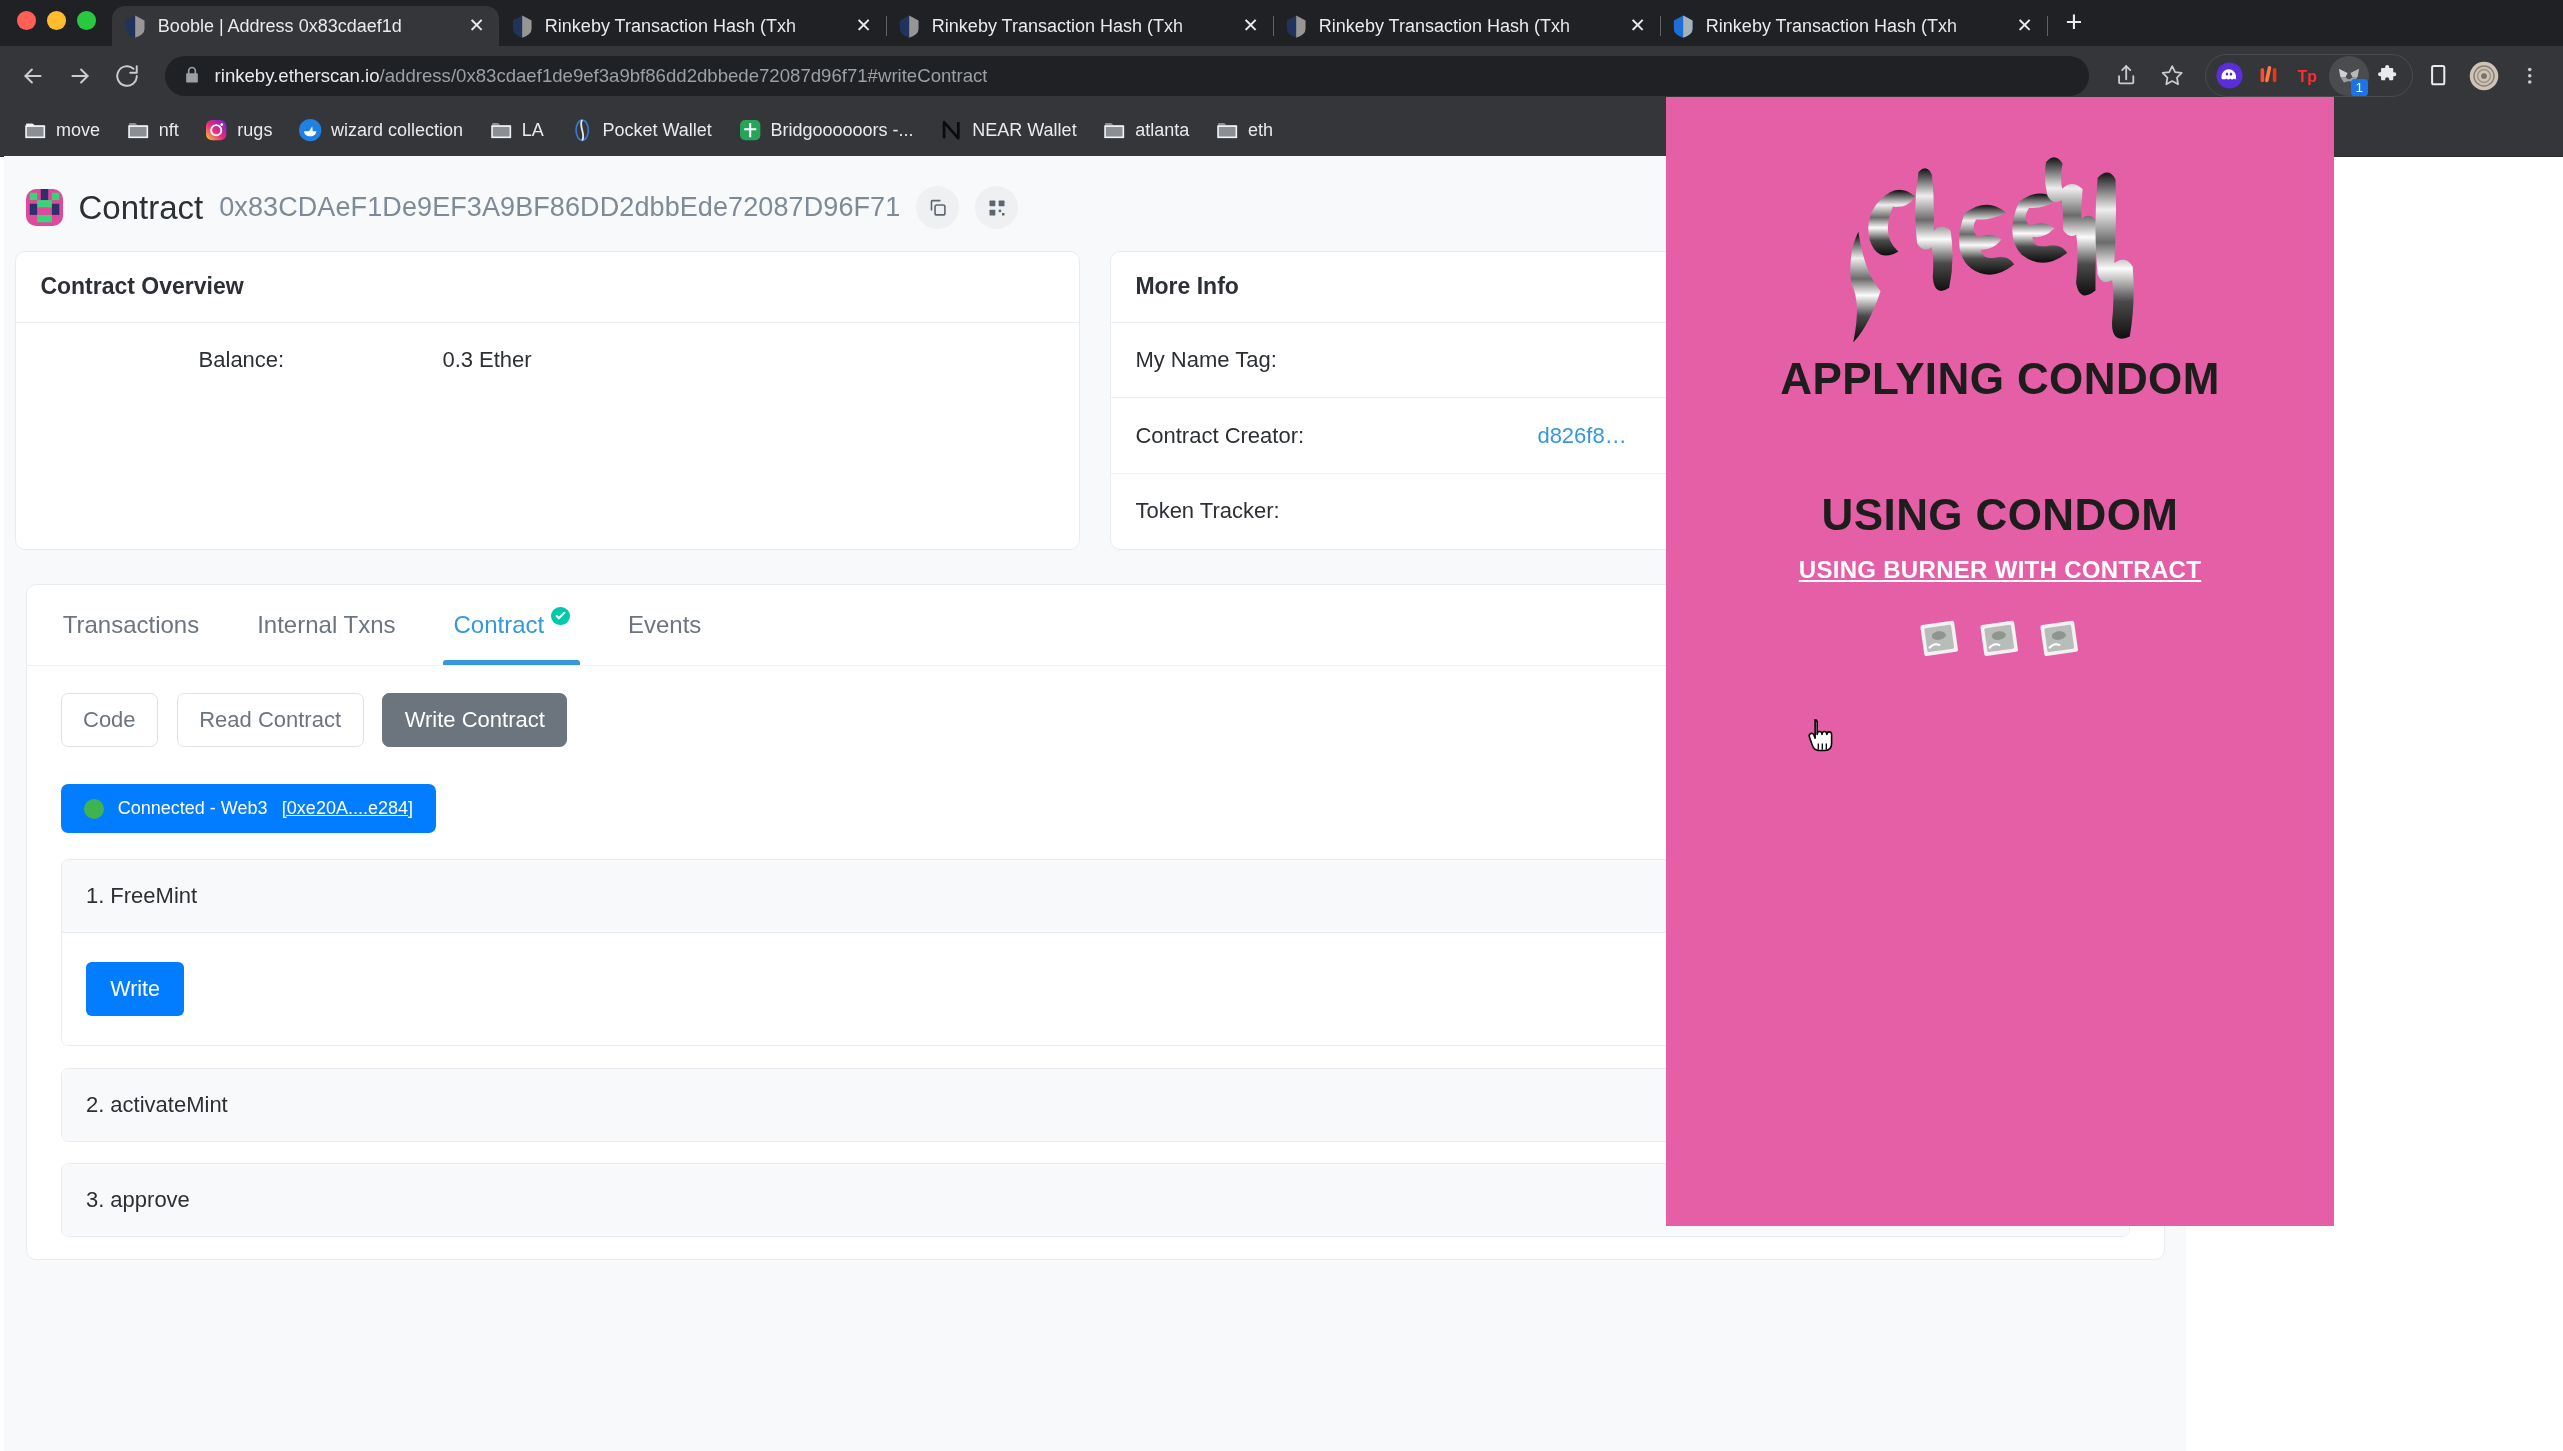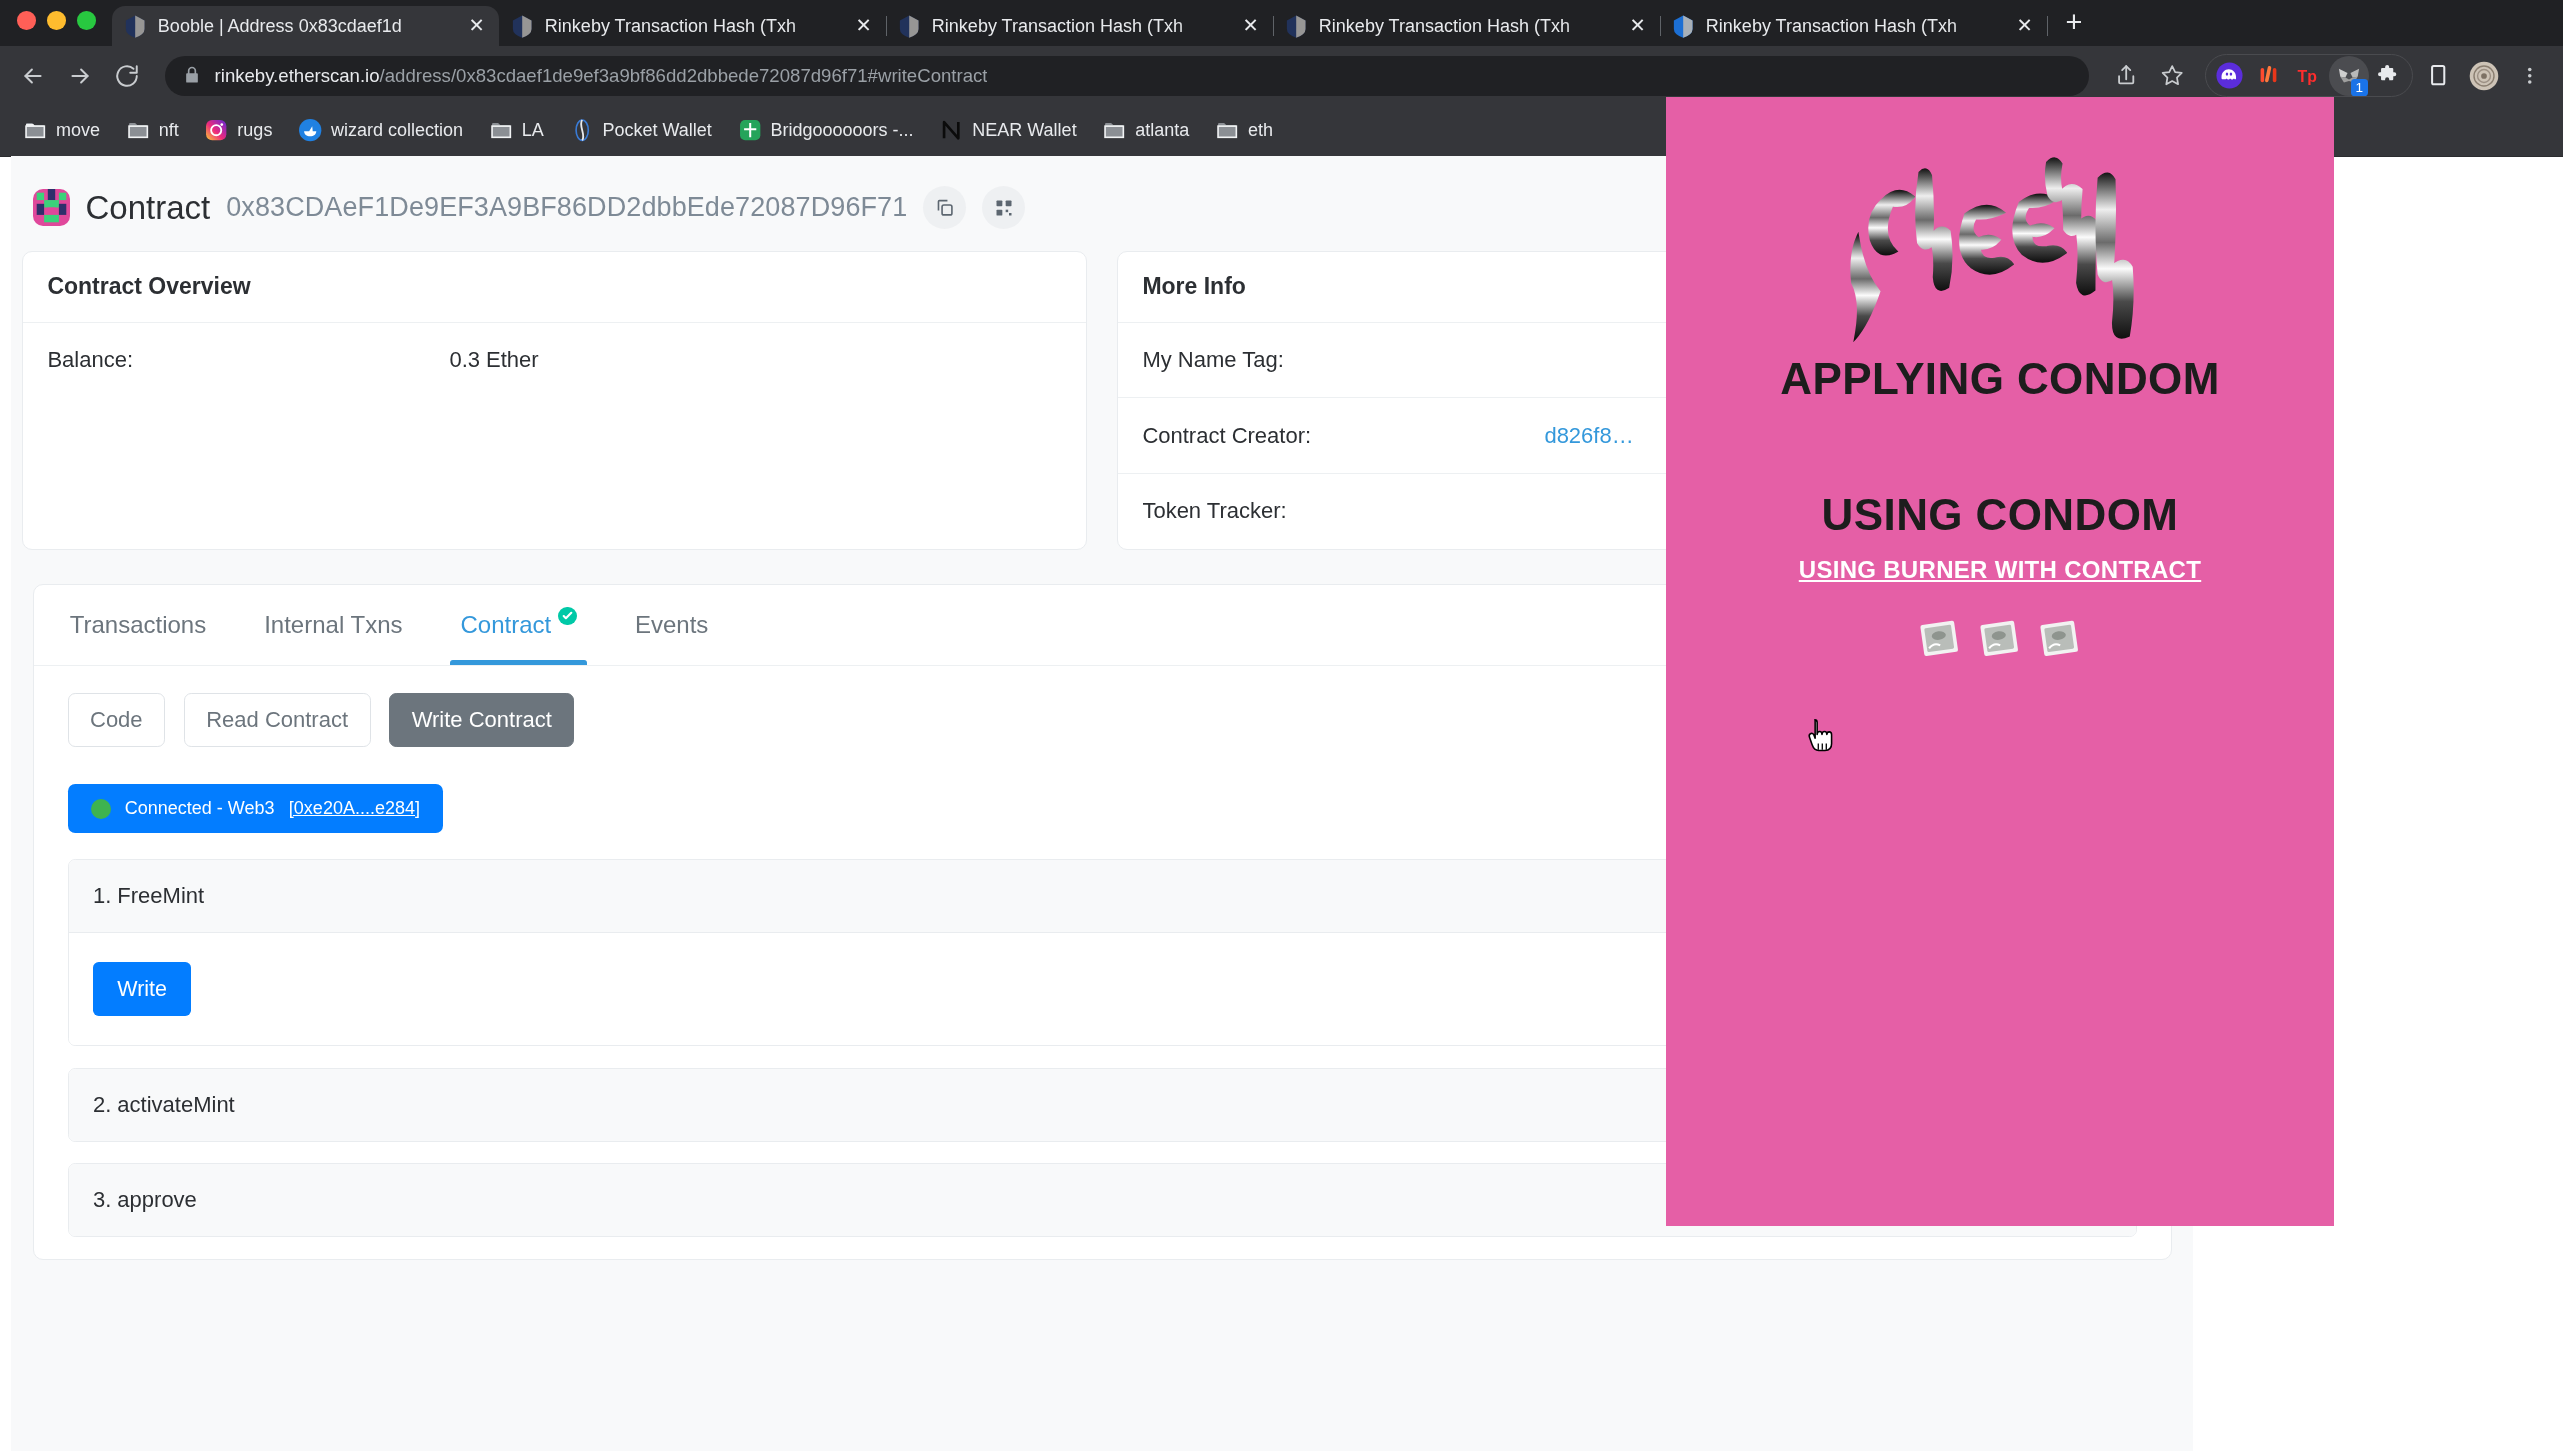--- a/index.html
+++ b/index.html
@@ -95,21 +95,21 @@
   }
   .bm {
     display: flex; align-items: center; gap: 8.6px; padding: 5.7px 10px;
     color: #e8eaed; font-size: 18px; white-space: nowrap; border-radius: 5.7px;
     flex: 0 0 auto;
   }
   .bm .bicon { width: 24.4px; height: 24.4px; flex: 0 0 auto; display: block; }
 
   
   .page {
-    position: absolute; top: 156px; left: 11px; width: 2182px; height: 1295px;
+    position: absolute; top: 156px; left: 4px; width: 2182px; height: 1295px;
     background: #f8f9fa; overflow: hidden;
   }
 
   .addr-header {
     display: flex; align-items: center; gap: 16px;
     padding: 30px 21.5px 21.5px 21.5px;
   }
   .addr-avatar {
     width: 37px; height: 37px; border-radius: 10px; overflow: hidden; flex: 0 0 auto;
   }
@@ -125,21 +125,21 @@
   .card {
     background: #fff; border: 0.7px solid #e9ecef; border-radius: 10px;
     flex: 1 1 0; min-width: 0;
   }
   .card-head {
     padding: 21.5px 24.4px; font-size: 23px; font-weight: bold; color: #2c2f33;
     border-bottom: 0.7px solid #edf0f2;
   }
   .card-body { padding: 24.4px; }
   .kv { display: flex; font-size: 22px; color: #2c2f33; }
-  .kv .k { width: 402px; flex: 0 0 auto; }
+  .kv .k { width: 402px; flex: 0 0 auto; text-align: center; }
   .kv .v { color: #2c2f33; }
   .ov-body { height: 215px; }
 
   .info-row {
     display: flex; padding: 24.4px; font-size: 22px; color: #2c2f33;
     border-bottom: 0.7px solid #edf0f2; align-items: center;
   }
   .info-row:last-child { border-bottom: none; }
   .info-row .k { width: 402px; flex: 0 0 auto; }
   .info-row .v { color: #3498db; }

